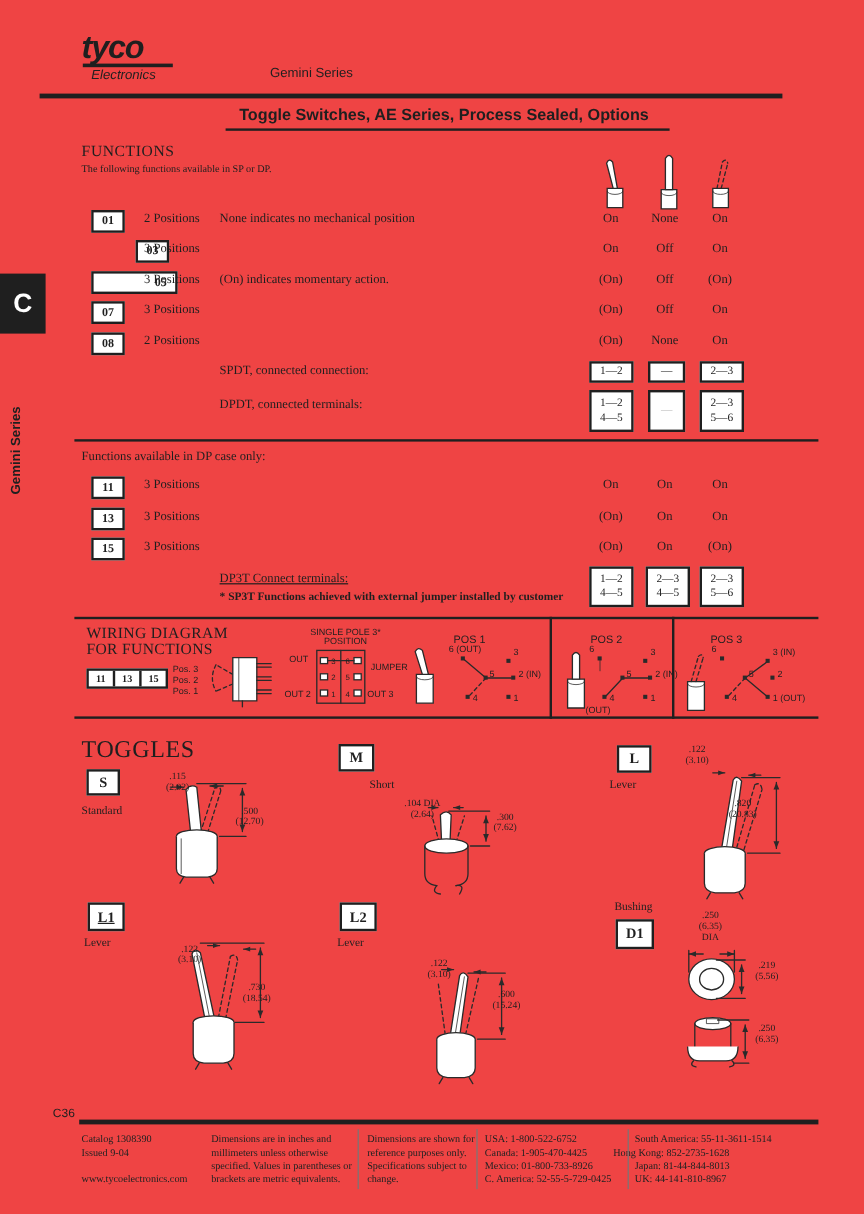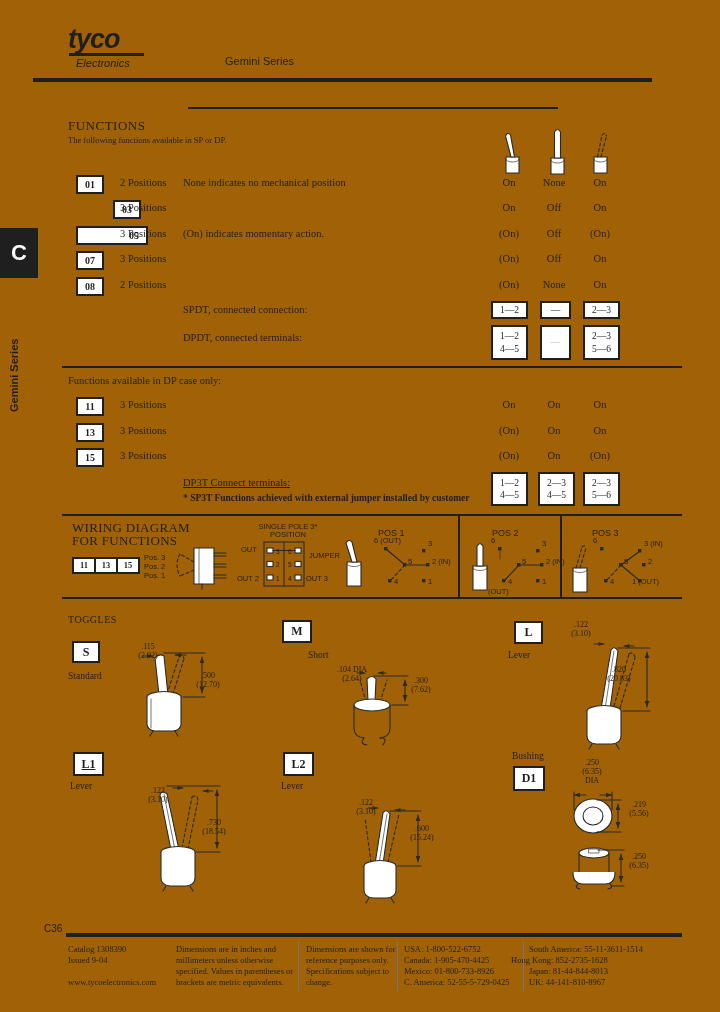--- a/index.html
+++ b/index.html
@@ -1,16 +1,16 @@
 <!DOCTYPE html>
 <html><head>
 <meta charset="utf-8">
 <style>
   html,body{margin:0;padding:0;background:#ffffff;}
-  #page{position:relative;width:720px;height:1012px;background:#a16207;color:#1f1f1f;overflow:hidden;}
+  #page{position:relative;width:720px;height:1012px;background:#ef4444;color:#1f1f1f;overflow:hidden;}
   .a{position:absolute;}
   .ser{font-family:"Liberation Serif",serif;}
   .san{font-family:"Liberation Sans",sans-serif;}
   .c{text-align:center;}
   .b{font-weight:bold;}
   .i{font-style:italic;}
   .u{text-decoration:underline;}
   .rule{background:#1f1f1f;}
   .fcode{border:2px solid #1f1f1f;width:24px;height:15px;display:flex;align-items:center;justify-content:center;font:bold 10px "Liberation Serif",serif;background:#fff;}
   .tbox{border:2px solid #1f1f1f;display:flex;flex-direction:column;align-items:center;justify-content:center;font-family:"Liberation Serif",serif;font-size:9.5px;line-height:1.3;background:#fff;}
@@ -30,20 +30,21 @@
 </head>
 <body>
 
 <div id="page">
 
   <div class="a san b i" style="left:68px;top:24px;font-size:27px;letter-spacing:-1px;">tyco</div>
   <div class="a rule" style="left:69px;top:53px;width:75px;height:2.5px;"></div>
   <div class="a san i" style="left:76px;top:57px;font-size:11px;">Electronics</div>
   <div class="a san" style="left:225px;top:55px;font-size:11px;">Gemini Series</div>
   <div class="a rule" style="left:33px;top:78px;width:619px;height:4px;"></div>
+  <div class="a san b c" style="left:150px;top:88px;width:440px;font-size:13.5px;">Toggle Switches, AE Series, Process Sealed, Options</div>
   <div class="a rule" style="left:188px;top:107px;width:370px;height:1.5px;"></div>
 
   <div class="a" style="left:0;top:228px;width:38px;height:50px;background:#1f1f1f;display:flex;align-items:center;justify-content:center;">
     <span class="san b" style="color:#fff;font-size:22px;">C</span>
   </div>
   <div class="a san b" style="left:8px;top:292px;height:120px;font-size:11px;writing-mode:vertical-rl;transform:rotate(180deg);">Gemini Series</div>
 
   <div class="a ser" style="left:68px;top:118px;font-size:13px;letter-spacing:.5px;">FUNCTIONS</div>
   <div class="a ser" style="left:68px;top:135px;font-size:8.5px;">The following functions available in SP or DP.</div>
 
@@ -271,24 +272,24 @@
       <rect class="ar" x="31" y="26" width="3.4" height="3.4"></rect>
         <rect class="ar" x="54" y="26" width="3.4" height="3.4"></rect>
       <rect class="ar" x="16" y="42" width="3.4" height="3.4"></rect>
         <rect class="ar" x="50" y="42" width="3.4" height="3.4"></rect>
     </svg>
     <span class="tiny" style="position:absolute;left:5px;top:-1px;">6</span>
     <span class="tiny" style="position:absolute;left:56px;top:2px;">3 (IN)</span>
     <span class="tiny" style="position:absolute;left:36px;top:20px;">5</span>
     <span class="tiny" style="position:absolute;left:60px;top:20px;">2</span>
     <span class="tiny" style="position:absolute;left:22px;top:40px;">4</span>
-    <span class="tiny" style="position:absolute;left:44px;top:40px;text-align:right;">1 (OUT)</span>
-  </div>
-
-  <div class="a ser" style="left:68px;top:614px;font-size:10px;letter-spacing:.5px;">TOGGLES</div>
+    <span class="tiny" style="position:absolute;left:56px;top:40px;text-align:right;">1 (OUT)</span>
+  </div>
+
+  <div class="a ser" style="left:68px;top:614px;font-size:20px;letter-spacing:.5px;">TOGGLES</div>
 
   <div class="a tcode" style="left:72px;top:641px;width:24px;height:18px;">S</div>
   <div class="a ser" style="left:68px;top:671px;font-size:9.5px;">Standard</div>
   <svg class="a" style="left:126px;top:636px;" width="115" height="100">
     <path class="ln dash" d="M47 58 L58 23 M41 58 L53 21 M53 21 Q57 17 58 23"></path>
     <path class="lnf" d="M33 59 L29 22 Q33 17 38 20 L42 59 Z"></path>
     <ellipse class="lnf" cx="38" cy="61" rx="17" ry="5.5"></ellipse>
     <path class="lnf" d="M21 61 V88 Q21 94 29 95 L47 95 Q55 94 55 88 V61"></path>
     <path class="ln thin" d="M25 63 V92"></path>
     <path class="ln" d="M27 95 l-3 5 M49 95 l3 5"></path>

